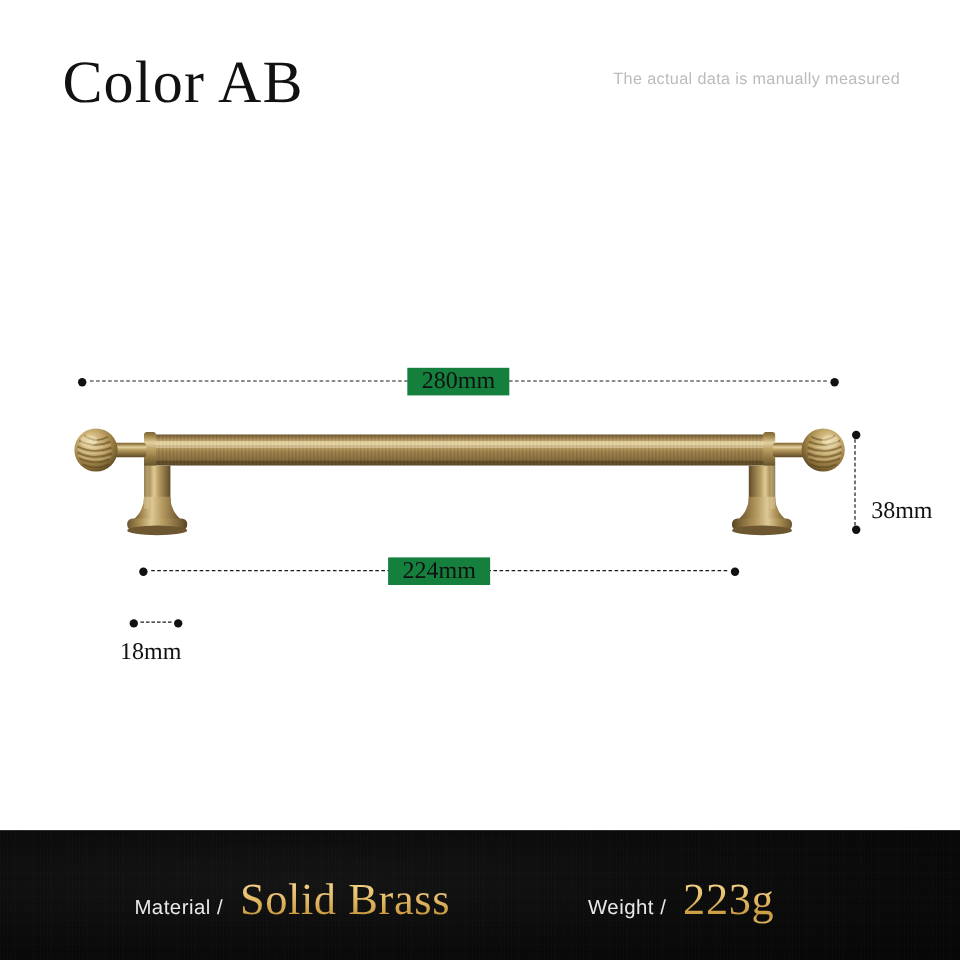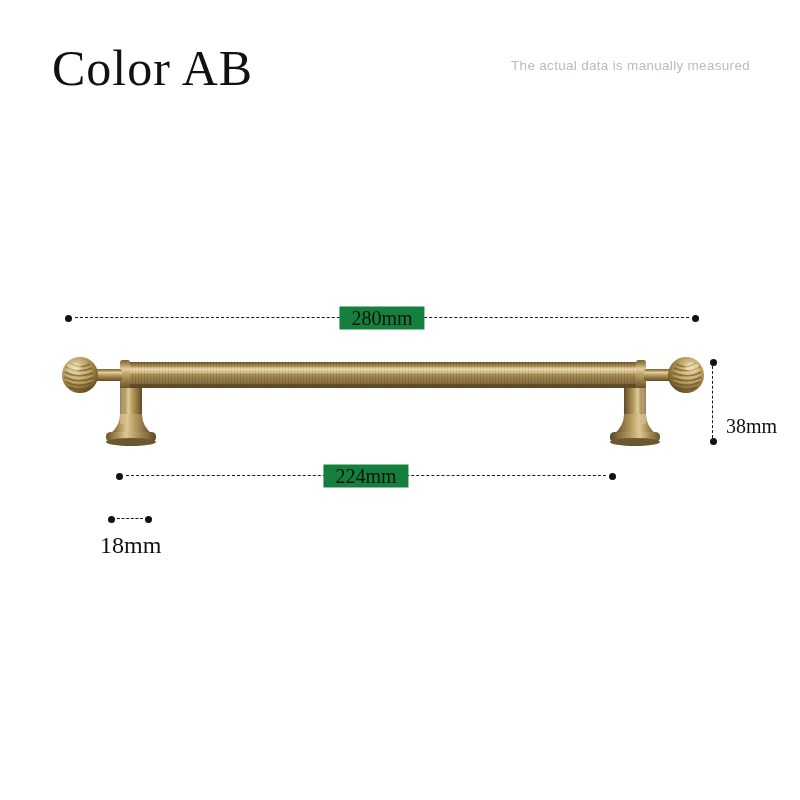--- a/index.html
+++ b/index.html
@@ -325,16 +325,26 @@
     <span class="dash" style="right:10px; width:215px;"></span>
     <span class="dot right"></span>
     <span class="label" style="left:250px;">224mm</span>
   </div>
 
   <div class="dimline" style="left:108px; top:512px; width:44px;">
     <span class="dot left"></span>
     <span class="dash" style="left:9px; width:26px;"></span>
     <span class="dot right"></span>
   </div>
-  <div style="position:absolute; left:100px; top:532px; font-family:'Liberation Serif',serif; font-size:24px; color:#111111; white-space:nowrap;">18mm</div>
-
+  <div style="position:absolute; left:100px; top:532px; font-family:'Liberation Serif',serif; font-size:20px; color:#111111; white-space:nowrap;">18mm</div>
+
+  <div class="specbar">
+    <div class="spec-group material">
+      <span class="spec-key">Material /</span>
+      <span class="spec-val">Solid Brass</span>
+    </div>
+    <div class="spec-group weight">
+      <span class="spec-key">Weight /</span>
+      <span class="spec-val">223g</span>
+    </div>
+  </div>
 
 </div>
 
 </body></html>

